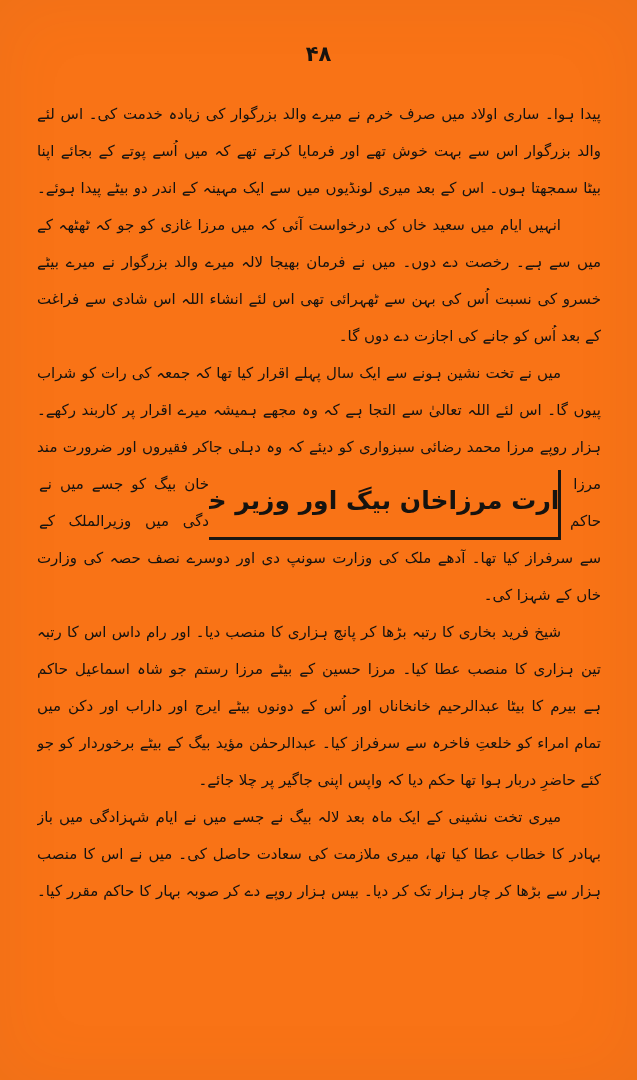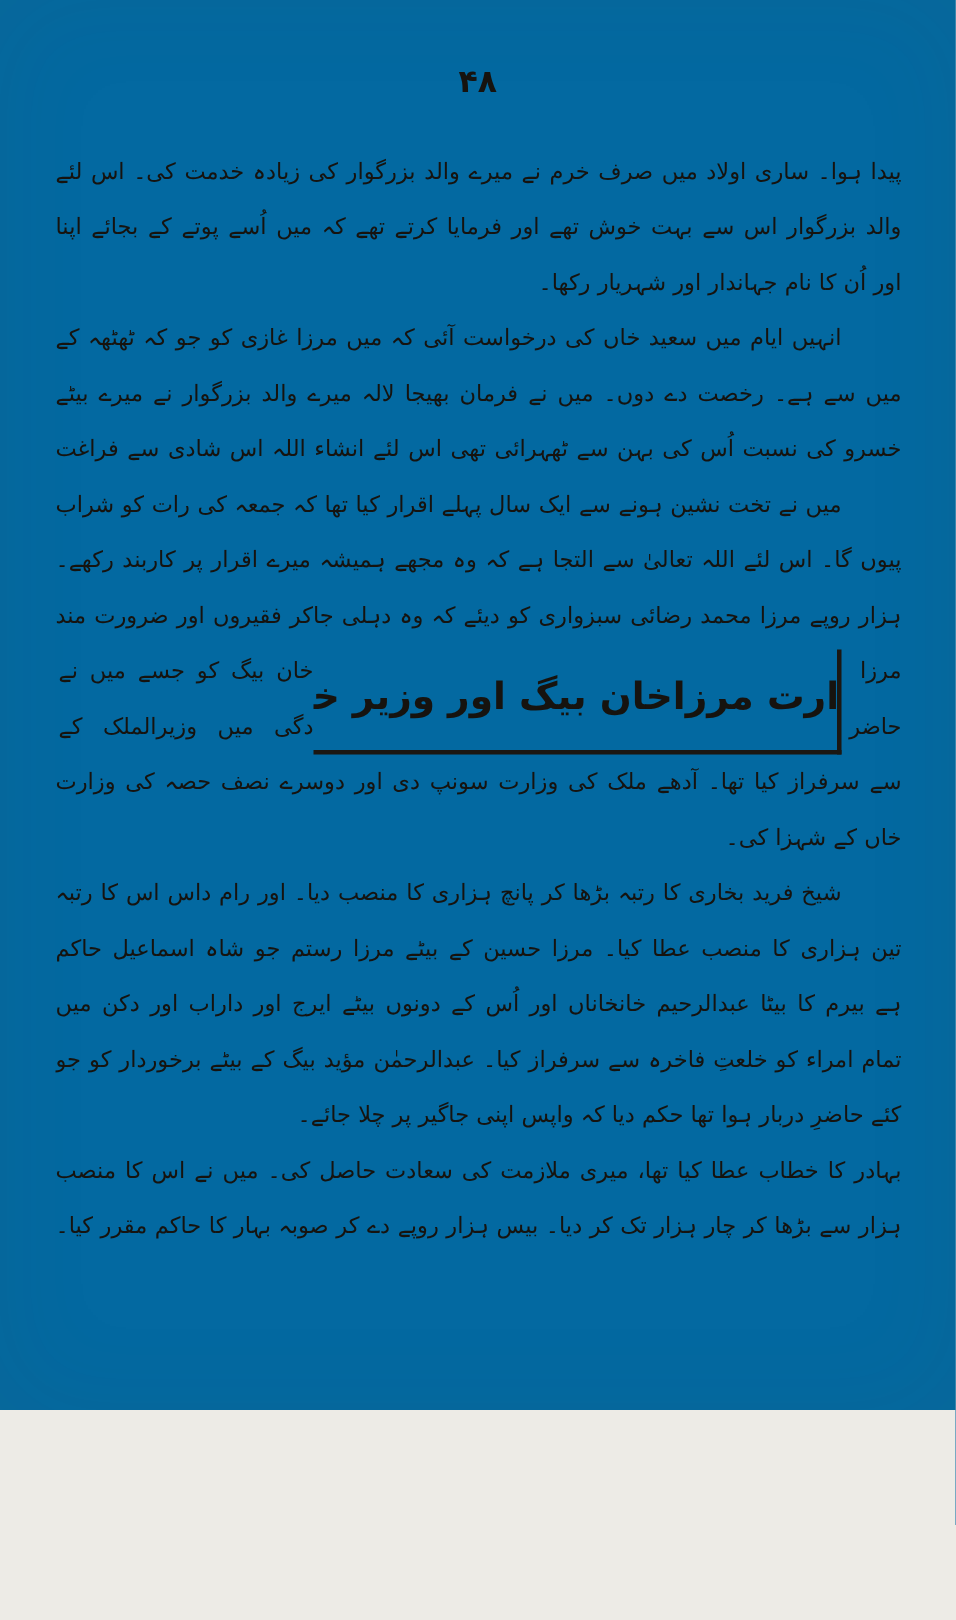--- a/index.html
+++ b/index.html
@@ -3,22 +3,22 @@
 <meta charset="utf-8">
 <style>
   html, body { margin: 0; padding: 0; }
   body {
     width: 637px; height: 1080px;
     background: #edebe6;
     font-family: "DejaVu Sans", sans-serif;
   }
   .scan-page {
     position: relative;
-    width: 637px; height: 940px;
-    background: #0369a1;
+    width: 637px; height: 1080px;
+    background: #f97316;
     box-shadow: inset 0 0 70px rgba(95, 85, 60, 0.07);
     color: #16130f;
     direction: rtl;
     overflow: hidden;
   }
   .page-number {
     padding-top: 42px;
     height: 34px;
     text-align: center;
     font-size: 21px;
@@ -83,52 +83,54 @@
 </style>
 </head>
 <body>
 
 <div class="scan-page">
   <div class="page-number">۴۸</div>
   <div class="body-text">
       <div class="para">
         <div class="line fill">پیدا ہوا۔ ساری اولاد میں صرف خرم نے میرے والد بزرگوار کی زیادہ خدمت کی۔ اس لئے میرے</div>
         <div class="line fill">والد بزرگوار اس سے بہت خوش تھے اور فرمایا کرتے تھے کہ میں اُسے پوتے کے بجائے اپنا حقیقی</div>
-        <div class="line endline">اور اُن کا نام جہاندار اور شہریار رکھا۔</div>
+        <div class="line fill">بیٹا سمجھتا ہوں۔ اس کے بعد میری لونڈیوں میں سے ایک مہینہ کے اندر دو بیٹے پیدا ہوئے۔</div>
       </div>
       <div class="para">
         <div class="line fill indent">انہیں ایام میں سعید خاں کی درخواست آئی کہ میں مرزا غازی کو جو کہ ٹھٹھہ کے امیرزادوں</div>
         <div class="line fill">میں سے ہے۔ رخصت دے دوں۔ میں نے فرمان بھیجا لالہ میرے والد بزرگوار نے میرے بیٹے</div>
         <div class="line fill">خسرو کی نسبت اُس کی بہن سے ٹھہرائی تھی اس لئے انشاء اللہ اس شادی سے فراغت پانے</div>
+        <div class="line endline">کے بعد اُس کو جانے کی اجازت دے دوں گا۔</div>
       </div>
       <div class="para">
         <div class="line fill indent">میں نے تخت نشین ہونے سے ایک سال پہلے اقرار کیا تھا کہ جمعہ کی رات کو شراب نہ</div>
         <div class="line fill">پیوں گا۔ اس لئے اللہ تعالیٰ سے التجا ہے کہ وہ مجھے ہمیشہ میرے اقرار پر کاربند رکھے۔ میں نے تین</div>
         <div class="line fill">ہزار روپے مرزا محمد رضائی سبزواری کو دیئے کہ وہ دہلی جاکر فقیروں اور ضرورت مند افراد میں</div>
       </div>
       <div class="heading-block">
         <div class="hb-frag">
           <div class="frag-line">مرزا</div>
-          <div class="frag-line">حاضر</div>
+          <div class="frag-line">حاکم</div>
         </div>
         <div class="hb-main">وزارت مرزاخان بیگ اور وزیر خاں</div>
         <div class="hb-wrap">
           <div class="wrap-line">خان بیگ کو جسے میں نے ایام</div>
           <div class="wrap-line">دگی میں وزیرالملک کے خطاب</div>
         </div>
       </div>
       <div class="para">
         <div class="line fill">سے سرفراز کیا تھا۔ آدھے ملک کی وزارت سونپ دی اور دوسرے نصف حصہ کی وزارت وزیر</div>
         <div class="line endline">خاں کے شہزا کی۔</div>
       </div>
       <div class="para">
         <div class="line fill indent">شیخ فرید بخاری کا رتبہ بڑھا کر پانچ ہزاری کا منصب دیا۔ اور رام داس اس کا رتبہ بڑھا کر</div>
         <div class="line fill">تین ہزاری کا منصب عطا کیا۔ مرزا حسین کے بیٹے مرزا رستم جو شاہ اسماعیل حاکم قندھار کا پوتا</div>
         <div class="line fill">ہے بیرم کا بیٹا عبدالرحیم خانخاناں اور اُس کے دونوں بیٹے ایرج اور داراب اور دکن میں متعین</div>
         <div class="line fill">تمام امراء کو خلعتِ فاخرہ سے سرفراز کیا۔ عبدالرحمٰن مؤید بیگ کے بیٹے برخوردار کو جو بغیر طلب</div>
         <div class="line endline">کئے حاضرِ دربار ہوا تھا حکم دیا کہ واپس اپنی جاگیر پر چلا جائے۔</div>
       </div>
       <div class="para">
+        <div class="line fill indent">میری تخت نشینی کے ایک ماہ بعد لالہ بیگ نے جسے میں نے ایام شہزادگی میں باز</div>
         <div class="line fill">بہادر کا خطاب عطا کیا تھا، میری ملازمت کی سعادت حاصل کی۔ میں نے اس کا منصب ڈیڑھ</div>
         <div class="line fill">ہزار سے بڑھا کر چار ہزار تک کر دیا۔ بیس ہزار روپے دے کر صوبہ بہار کا حاکم مقرر کیا۔ باز بہادر</div>
       </div>
     </div>
 </div>
 
 </body></html>

